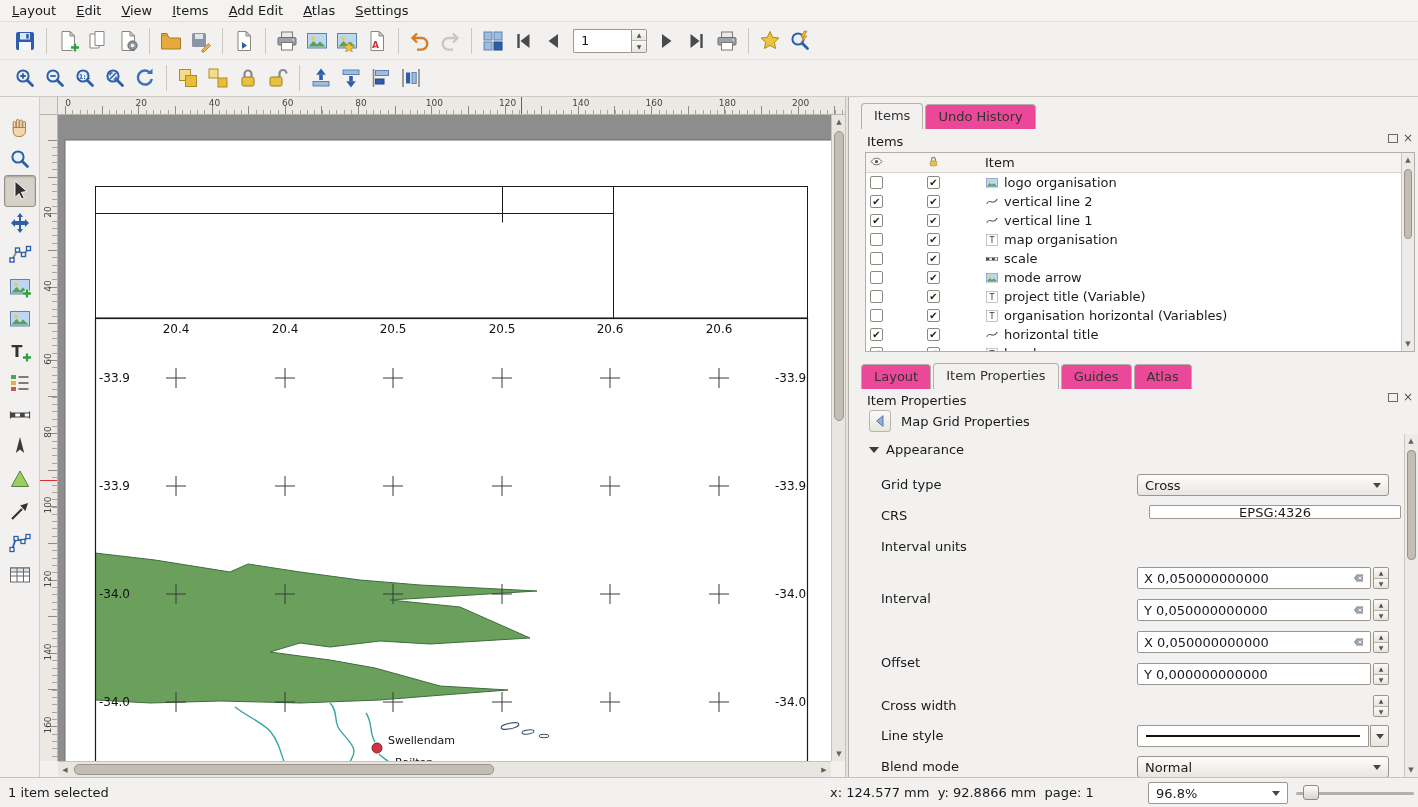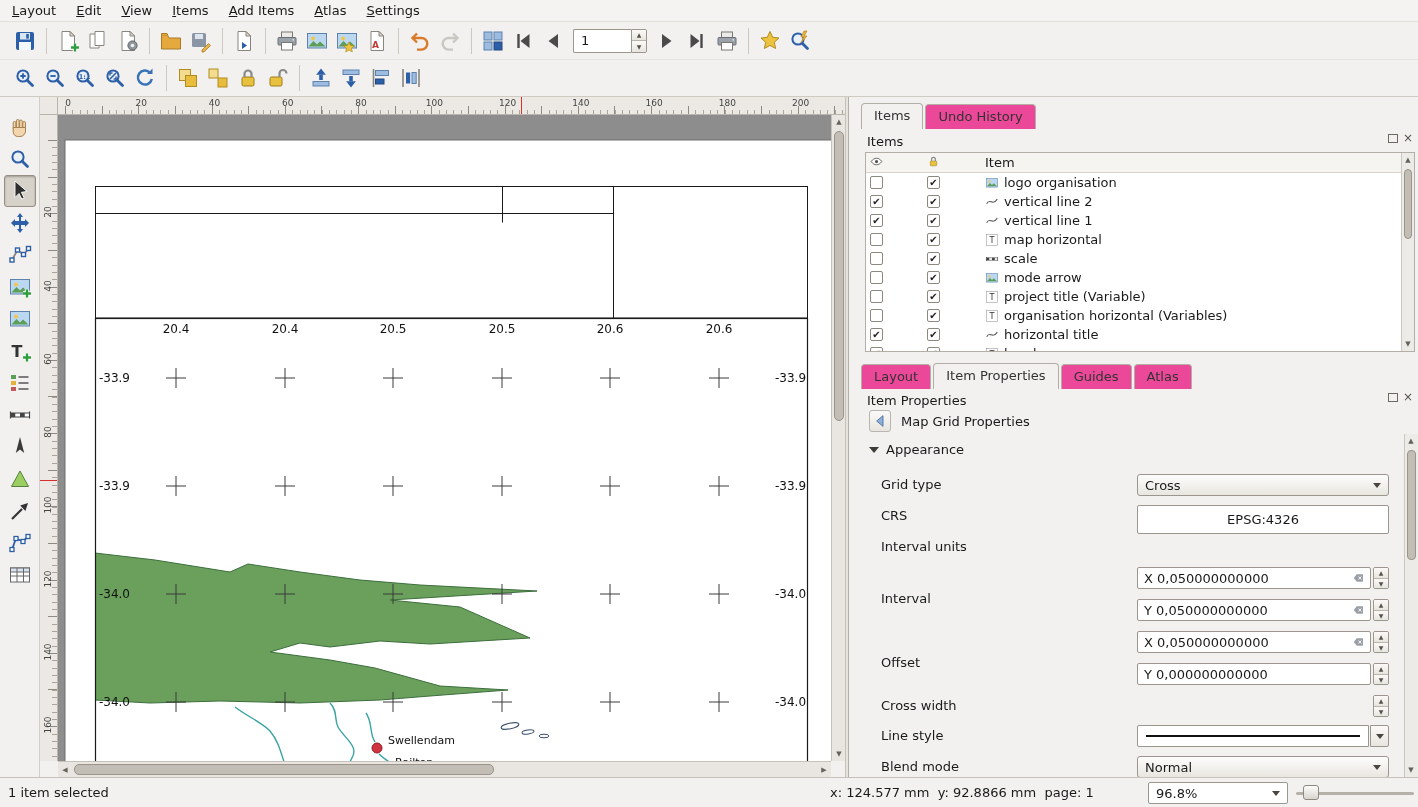--- a/index.html
+++ b/index.html
@@ -87,21 +87,21 @@
 .iicon{margin-left:45px;width:14px;height:14px;flex:none}
 .iicon svg{width:14px;height:14px}
 .ilabel{margin-left:5px}
 .mini-scroll{position:absolute;right:0;top:0;bottom:0;width:13px;background:#edebe7;border-left:1px solid #ccc8c0}
 .mini-scroll .thumb{position:absolute;left:2px;width:8px;background:#c3beb5;border:1px solid #9a948b;border-radius:4px}
 
 .prop-label{position:absolute;left:32px}
 .combo{position:absolute;left:288px;width:252px;height:22px;border:1px solid #9c968e;border-radius:3px;
   background:linear-gradient(#fdfdfc,#e9e6e0);display:flex;align-items:center;justify-content:space-between;padding:0 7px}
 .combo-arrow{width:0;height:0;border-left:4px solid transparent;border-right:4px solid transparent;border-top:5px solid #4a463f}
-.crs-field{position:absolute;left:288px;width:252px;height:29px;border:1px solid #9c968e;border-radius:2px;
+.crs-field{position:absolute;left:300px;width:252px;height:14px;border:1px solid #9c968e;border-radius:2px;
   background:#fff;display:flex;align-items:center;justify-content:center}
 .spin{position:absolute;left:288px;width:234px;height:22px;border:1px solid #9c968e;border-radius:2px;
   background:#fff;display:flex;align-items:center;padding:0 4px 0 6px}
 .spin .val{flex:1;white-space:nowrap;overflow:hidden}
 .spin .clear svg{width:15px;height:12px;display:block}
 .pstep{position:absolute;left:524px;width:16px;height:22px;display:flex;flex-direction:column;
   border:1px solid #9c968e;border-radius:2px;overflow:hidden}
 .pstep .up,.pstep .down{flex:1;background:linear-gradient(#fbfaf8,#e8e5df);display:flex;align-items:center;justify-content:center;font-size:6px;color:#55514b}
 .pstep .up{border-bottom:1px solid #b9b4ac}
 .linestyle{position:absolute;left:288px;width:232px;height:22px;border:1px solid #9c968e;border-radius:2px 0 0 2px;
@@ -127,21 +127,21 @@
   border:1px solid #8d8880;border-radius:3px}
 </style>
 </head>
 <body>
 
 <div id="menubar">
     <span class="menu-item">Layout</span>
     <span class="menu-item">Edit</span>
     <span class="menu-item">View</span>
     <span class="menu-item">Items</span>
-    <span class="menu-item">Add Items</span>
+    <span class="menu-item">Add Edit</span>
     <span class="menu-item">Atlas</span>
     <span class="menu-item">Settings</span>
   </div>
 
 <div id="toolbar-main">
     <button class="tbtn">
       <svg viewBox="0 0 24 24" xmlns="http://www.w3.org/2000/svg">
         <rect x="3" y="3" width="18" height="18" rx="2" fill="#2c5fa8"></rect>
         <rect x="7" y="4" width="10" height="6.5" fill="#d8e6f6"></rect>
         <rect x="13.2" y="5" width="2.6" height="4.6" fill="#2c5fa8"></rect>
@@ -678,21 +678,21 @@
             </svg></span>
           <span class="ilabel">vertical line 1</span>
         </div>
         <div class="irow">
           <span class="chk chk1"></span>
           <span class="chk chk2">✔</span>
           <span class="iicon"><svg viewBox="0 0 24 24" xmlns="http://www.w3.org/2000/svg">
               <rect x="2.5" y="2.5" width="19" height="19" fill="#fff" stroke="#999"></rect>
               <text x="7.5" y="17" font-size="14" fill="#333">T</text>
             </svg></span>
-          <span class="ilabel">map horizontal</span>
+          <span class="ilabel">map organisation</span>
         </div>
         <div class="irow">
           <span class="chk chk1"></span>
           <span class="chk chk2">✔</span>
           <span class="iicon"><svg viewBox="0 0 24 24" xmlns="http://www.w3.org/2000/svg">
               <path d="M2.5 8.5v7M21.5 8.5v7" stroke="#444" stroke-width="1.2"></path>
               <rect x="2.5" y="10" width="19" height="4" fill="#fff" stroke="#444"></rect>
               <rect x="2.5" y="10" width="4.75" height="4" fill="#444"></rect>
               <rect x="12" y="10" width="4.75" height="4" fill="#444"></rect>
             </svg></span>

